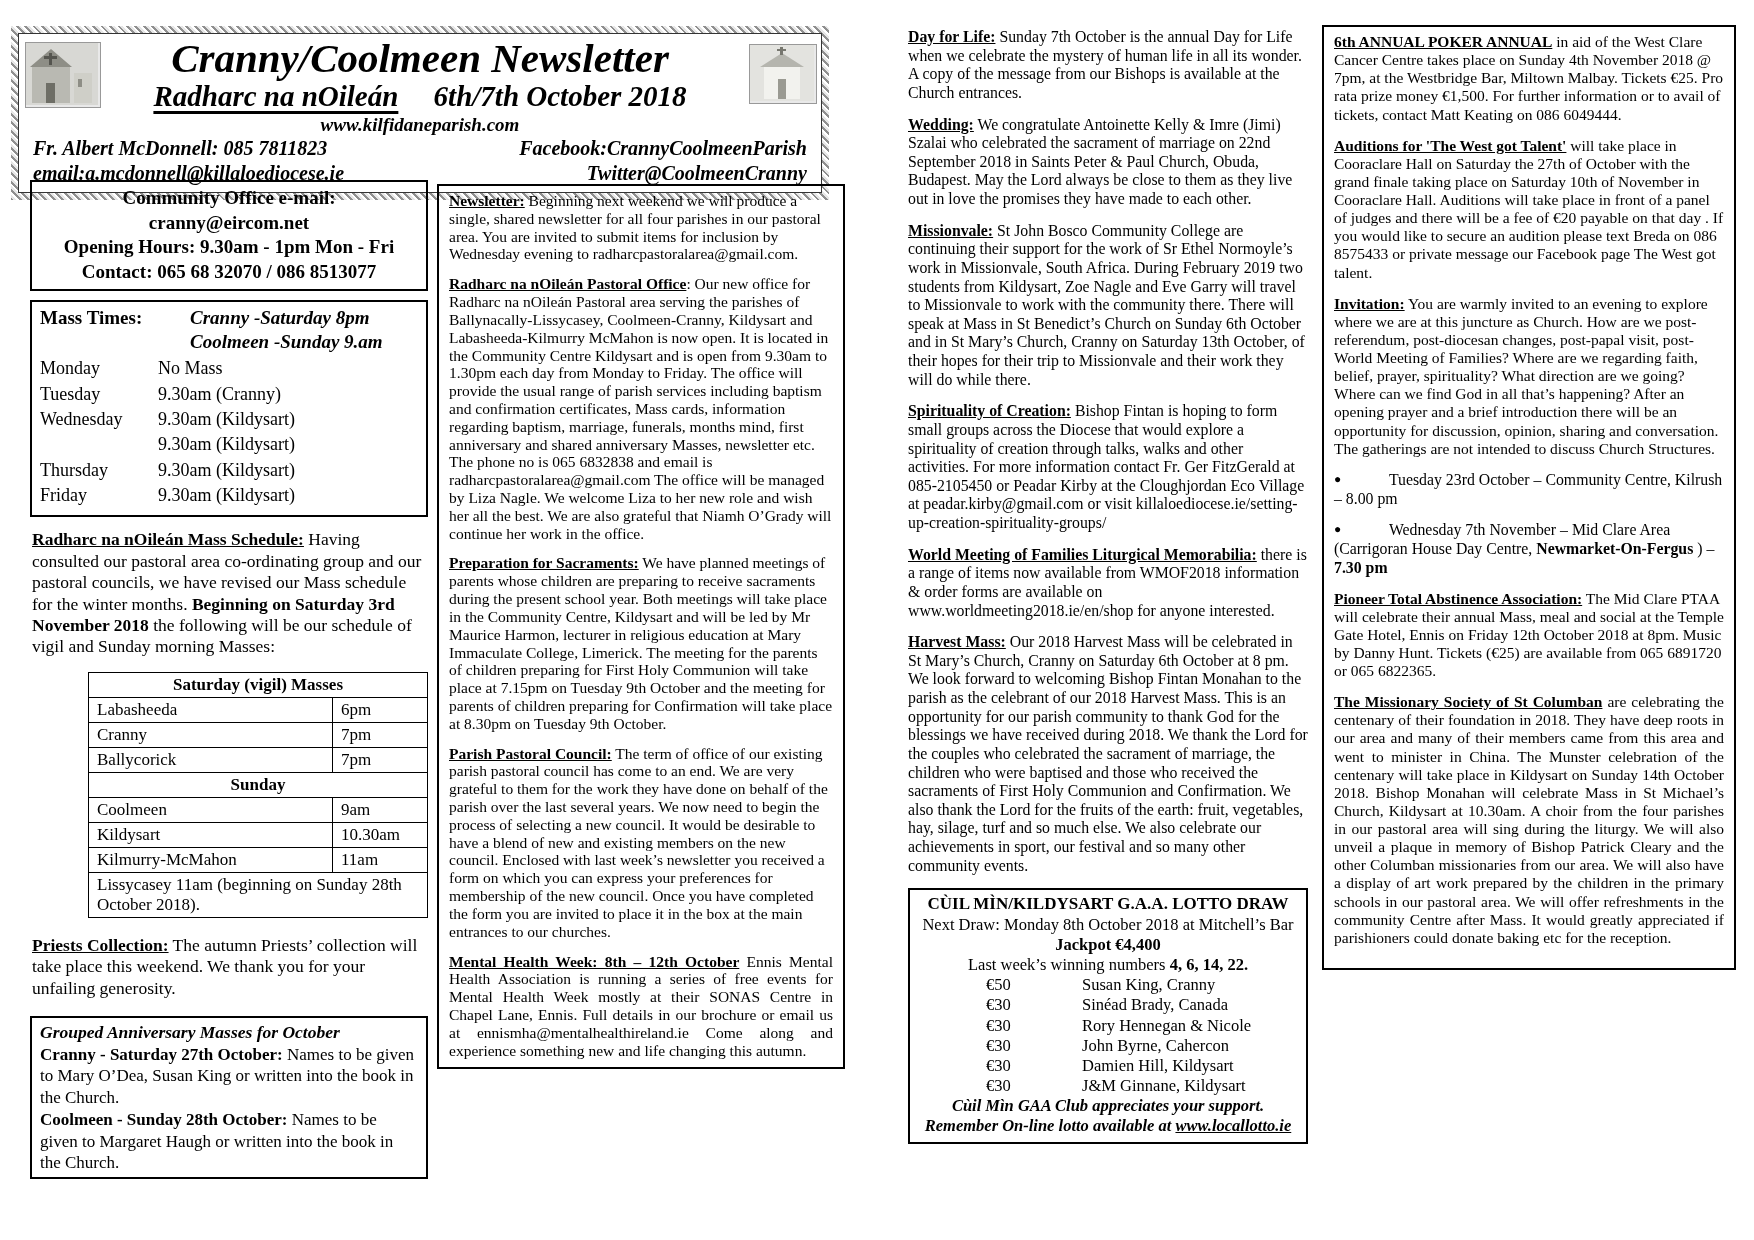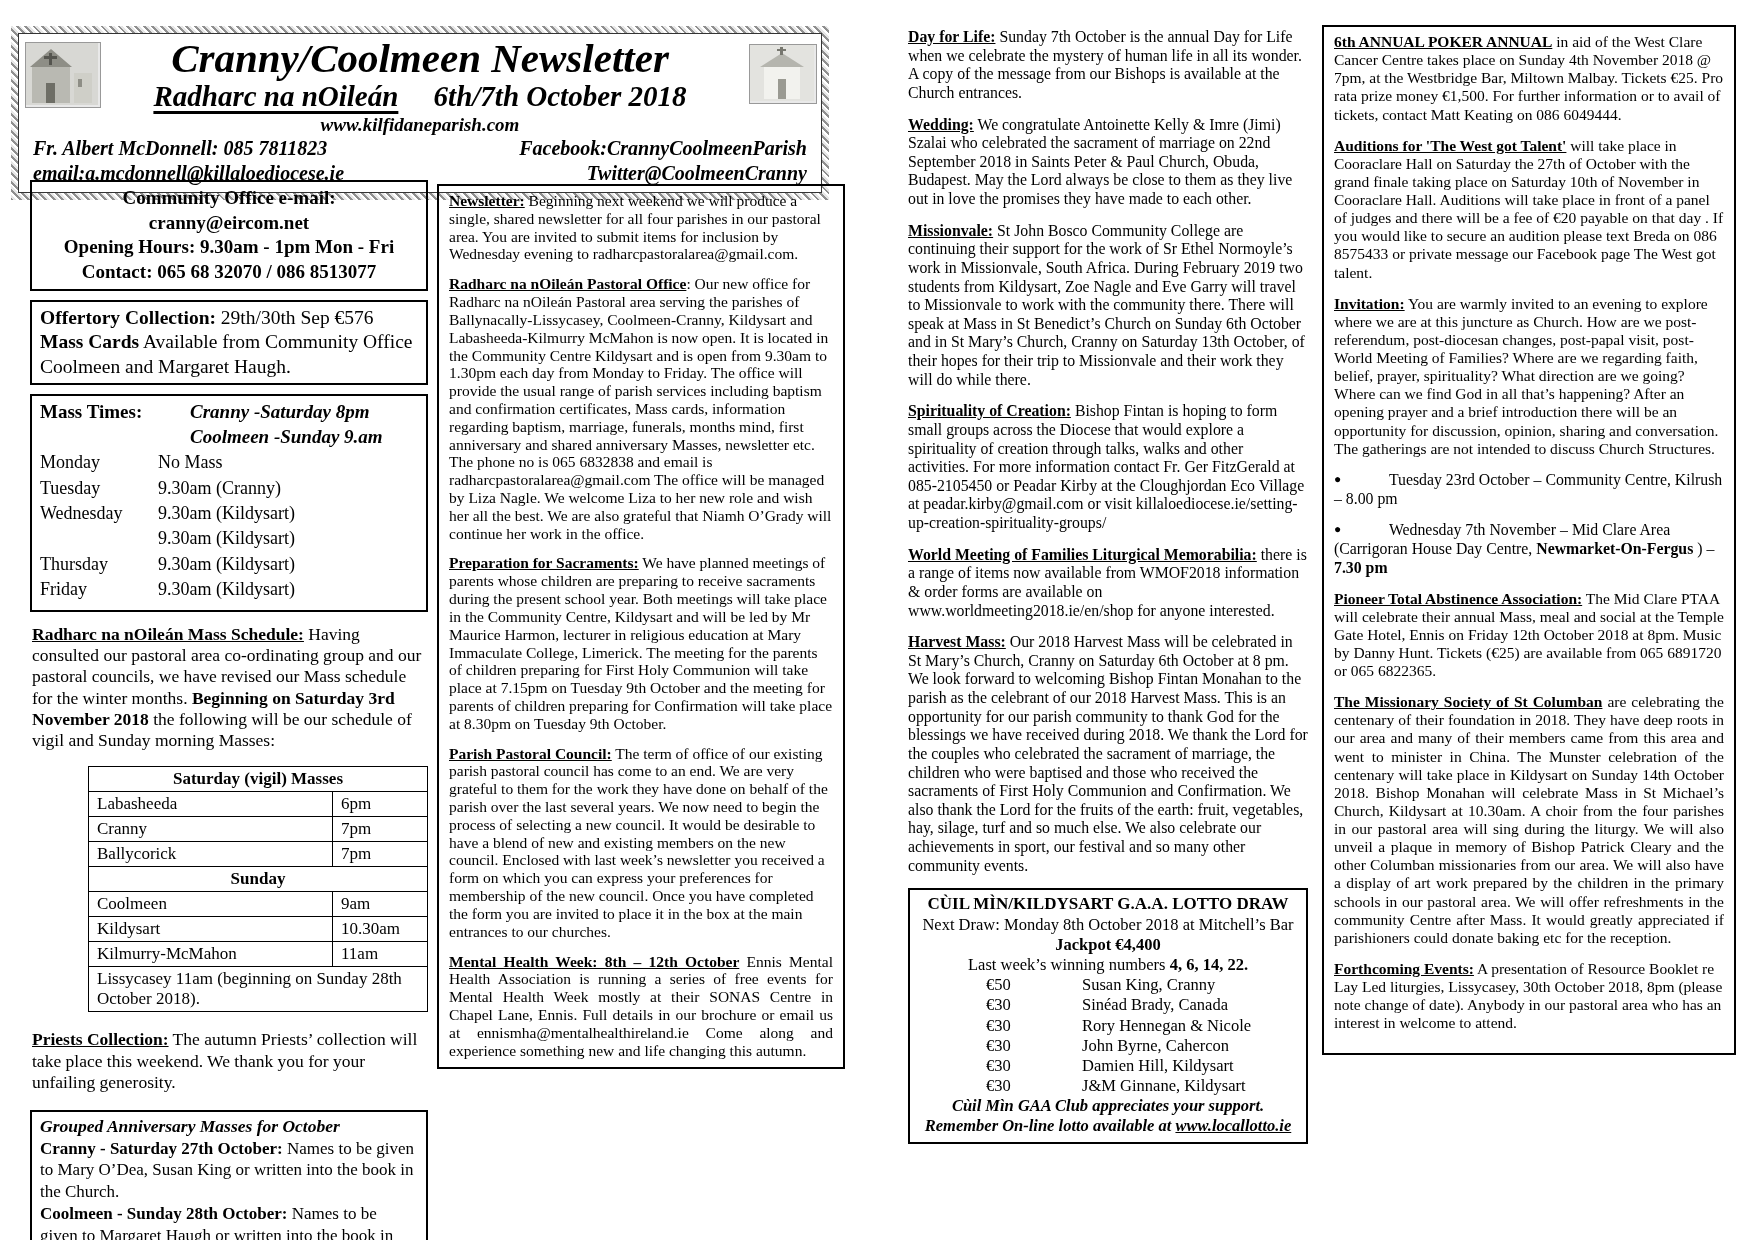--- a/index.html
+++ b/index.html
@@ -120,24 +120,20 @@
   </div>
 
   <div class="col1">
 
     <div class="b2 c1box community">
       <div>Community Office e-mail: cranny@eircom.net</div>
       <div>Opening Hours:    9.30am - 1pm Mon - Fri</div>
       <div>Contact: 065 68 32070 / 086 8513077</div>
     </div>
 
-    <div class="b2 c1box offertory">
-      <span class="lbl">Offertory Collection:</span><span>  29th/30th Sep €576</span><br>
-      <span class="lbl">Mass Cards</span><span> Available from  Community Office Coolmeen and Margaret Haugh.</span>
-    </div>
 
     <div class="b2 c1box masstimes">
       <div class="mt-top">
         <span class="mt-label">Mass Times:</span>
         <span class="mt-specials">
           <span>Cranny -Saturday 8pm</span><br>
           <span>Coolmeen -Sunday 9.am</span>
         </span>
       </div>
       <div class="mt-row">
@@ -316,18 +312,15 @@
     <div class="bullet">
       <span>Wednesday 7th November – Mid Clare Area (Carrigoran House Day Centre, </span><span class="b">Newmarket-On-Fergus</span><span> ) – </span><span class="b">7.30 pm</span>
     </div>
 
     <p class="sec">
       <span class="hd">Pioneer Total Abstinence Association:</span><span> The Mid Clare PTAA will celebrate their annual Mass, meal and social at the Temple Gate Hotel, Ennis on Friday 12th October 2018 at 8pm. Music by Danny Hunt. Tickets (€25) are available from 065 6891720 or 065 6822365.</span>
     </p>
     <p class="sec just">
       <span class="hd">The Missionary Society of St Columban</span><span> are celebrating the centenary of their foundation in 2018. They have deep roots in our area and many of their members came from this area and went to minister in China. The Munster celebration of the centenary will take place in Kildysart on Sunday 14th October 2018. Bishop Monahan will celebrate Mass in St Michael’s Church, Kildysart at 10.30am. A choir from the four parishes in our pastoral area will sing during the liturgy. We will also unveil a plaque in memory of Bishop Patrick Cleary and the other Columban missionaries from our area. We will also have a display of art work prepared by the children in the primary schools in our pastoral area. We will offer refreshments in the community Centre after Mass. It would greatly appreciated if parishioners could donate baking etc for the reception.</span>
     </p>
-    <p class="sec">
-      <span class="hd">Forthcoming Events:</span><span> A presentation of Resource Booklet re Lay Led liturgies, Lissycasey, 30th October 2018, 8pm (please note change of date). Anybody in our pastoral area who has an interest in welcome to attend.</span>
-    </p>
   </div>
 
 </div>
 
 </body></html>

